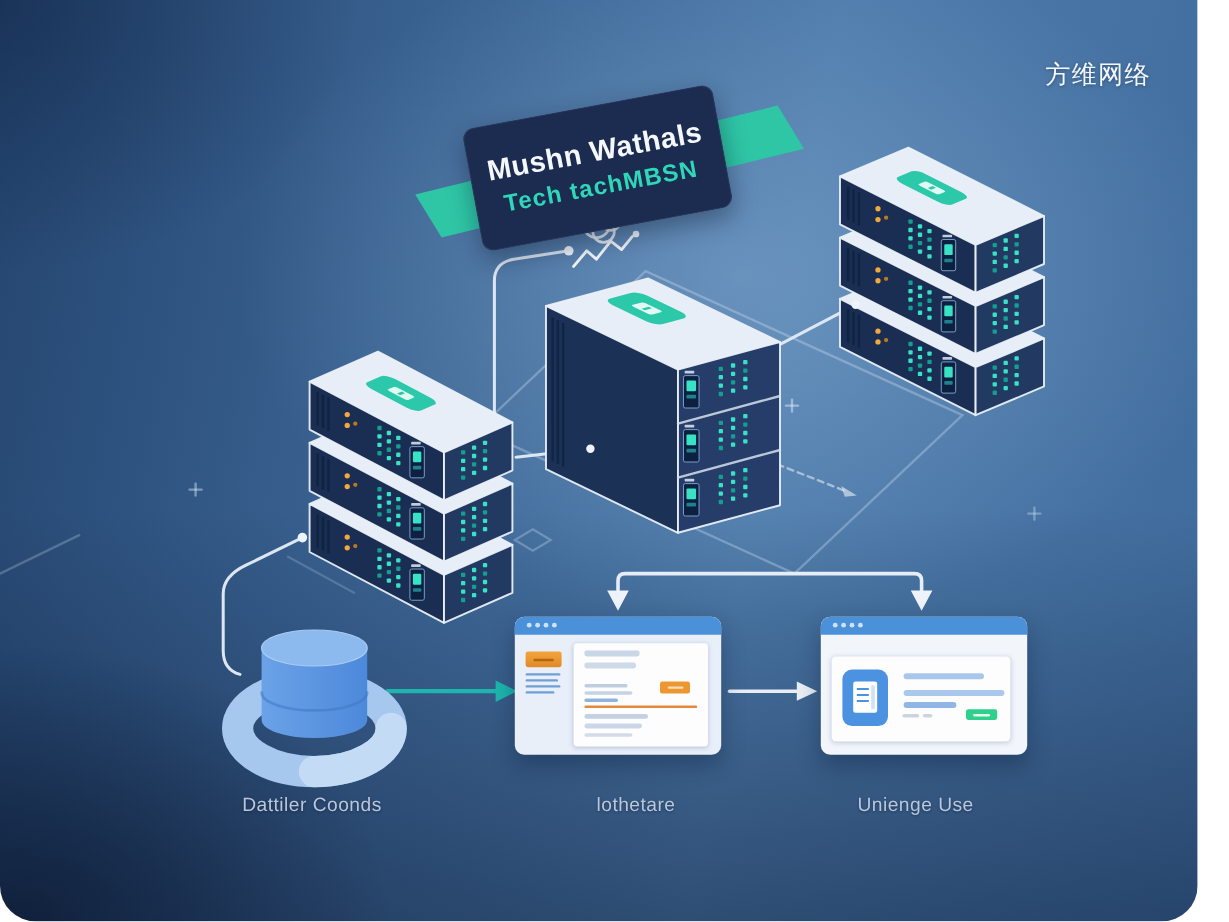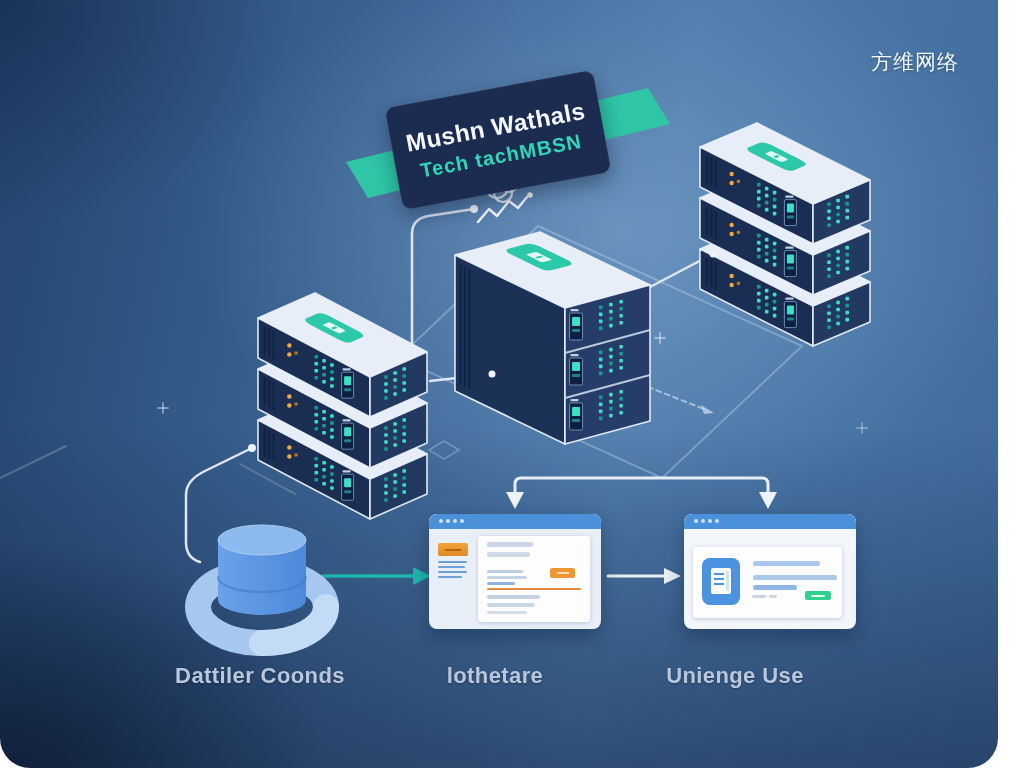--- a/index.html
+++ b/index.html
@@ -15,21 +15,21 @@
   #art{position:absolute;left:0;top:0;z-index:1;}
   .hud{position:absolute;z-index:2;}
   .brand{right:39px;top:48px;color:#f4f8fd;font-size:21px;font-weight:500;letter-spacing:1px;
     text-shadow:0 1px 3px rgba(10,25,50,.4);}
   .banner{left:392px;top:88px;width:210px;height:102px;background:#1c2c50;border-radius:10px;
     transform:rotate(-10.5deg);box-shadow:0 8px 20px rgba(8,18,40,.38);
     display:flex;flex-direction:column;justify-content:center;align-items:center;gap:4px;
     border:1px solid rgba(255,255,255,.07);}
   .banner .l1{color:#f4f7fb;font-size:24px;font-weight:700;letter-spacing:.5px;}
   .banner .l2{color:#2fd6b8;font-size:20px;font-weight:700;letter-spacing:1px;}
-  .caption{top:663px;color:#b9c7dd;font-size:22px;font-weight:700;letter-spacing:.4px;
+  .caption{top:663px;color:#b9c7dd;font-size:16px;font-weight:400;letter-spacing:.4px;
     transform:translateX(-50%);text-shadow:0 1px 2px rgba(10,20,40,.45);white-space:nowrap;}
   .footer-title{left:512px;top:704px;transform:translateX(-50%);color:#f3f7fc;font-size:23px;
     font-weight:500;letter-spacing:2px;text-shadow:0 1px 3px rgba(10,20,40,.5);white-space:nowrap;}
   .window{position:absolute;z-index:2;width:172px;height:115px;border-radius:8px;background:#e9eff9;
     box-shadow:0 9px 18px rgba(12,28,58,.35);overflow:hidden;}
   .win-header{position:absolute;left:0;top:0;right:0;height:15px;background:#4b91da;border-radius:8px 8px 0 0;}
   .dot{position:absolute;top:5px;width:4px;height:4px;border-radius:50%;background:#d5e6f8;opacity:.95;}
   .ln{position:absolute;border-radius:2px;}
   .card{position:absolute;background:#fdfdfe;border-radius:3px;box-shadow:0 1px 4px rgba(60,90,140,.28);}
   .btn{position:absolute;border-radius:2px;}
@@ -487,16 +487,16 @@
       <div class="ln" style="left:60px;top:38px;width:44px;height:5px;background:#8fb6e6;border-radius:2.5px;"></div>
       <div class="ln" style="left:59px;top:48px;width:14px;height:3px;background:#ccd5df;"></div>
       <div class="ln" style="left:76px;top:48px;width:8px;height:3px;background:#ccd5df;"></div>
       <div class="btn" style="left:112px;top:44px;width:26px;height:9px;background:#2fcf8e;">
         <i style="width:14px;background:#eafff3;"></i>
         </div>
     </div>
   </div>
 
   <div class="hud caption" style="left:260px;">Dattiler Coonds</div>
-  <div class="hud caption" style="left:495px;">lothetare</div>
-  <div class="hud caption" style="left:735px;text-align:right;">Unienge Use</div>
+  <div class="hud caption" style="left:530px;">lothetare</div>
+  <div class="hud caption" style="left:763px;text-align:right;">Unienge Use</div>
 
 </div>
 
 </body></html>

